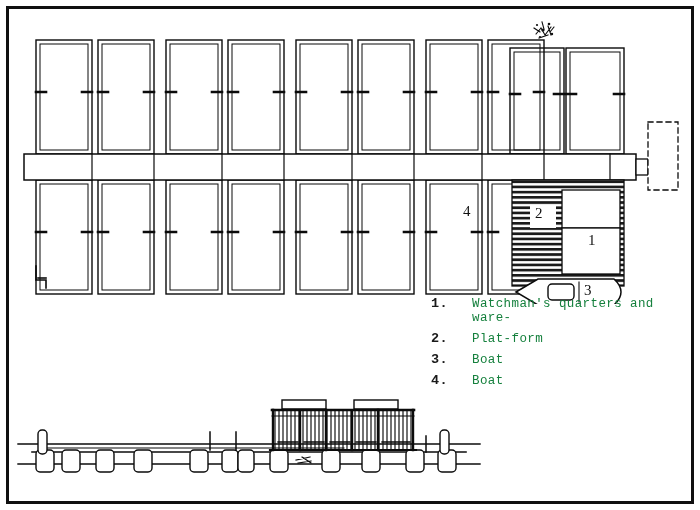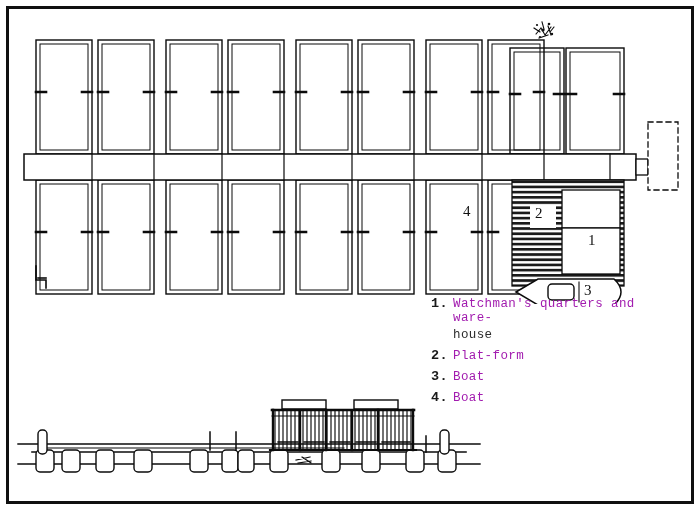--- a/index.html
+++ b/index.html
@@ -15,21 +15,21 @@
   .fig{position:absolute;}
   svg{display:block;}
   .ink{fill:none;stroke:#0b0b0b;}
 
   
   #legend{position:absolute;left:431px;top:297px;width:250px;}
   .leg-row{display:flex;align-items:flex-start;margin-bottom:7px;
            font-size:12.5px;line-height:14px;letter-spacing:.4px;}
   .leg-num{width:22px;flex:0 0 22px;font-size:13.5px;font-weight:600;
            color:#1a1a1a;}
-  .leg-txt{flex:1 1 auto;color:#a21caf;}
+  .leg-txt{flex:1 1 auto;color:#15803d;margin-left:19px;}
   .leg-cont{margin-left:22px;margin-top:-4px;margin-bottom:7px;
             font-size:12.5px;line-height:14px;letter-spacing:.4px;color:#2c2c2c;}
 
   
   .tag{position:absolute;font-family:"Liberation Serif","DejaVu Serif",serif;
        font-size:15px;color:#111;}
 </style>
 </head>
 <body>
 
@@ -169,21 +169,20 @@
     <span class="tag" style="left:574px;top:218px;">1</span>
     <span class="tag" style="left:570px;top:268px;">3</span>
   </div>
 
   <div id="legend">
 
     <div class="leg-row">
       <span class="leg-num">1.</span>
       <span class="leg-txt faded">Watchman's quarters and ware-</span>
     </div>
-    <div class="leg-cont">house</div>
 
     <div class="leg-row">
       <span class="leg-num">2.</span>
       <span class="leg-txt">Plat-form</span>
     </div>
 
     <div class="leg-row">
       <span class="leg-num">3.</span>
       <span class="leg-txt">Boat</span>
     </div>

